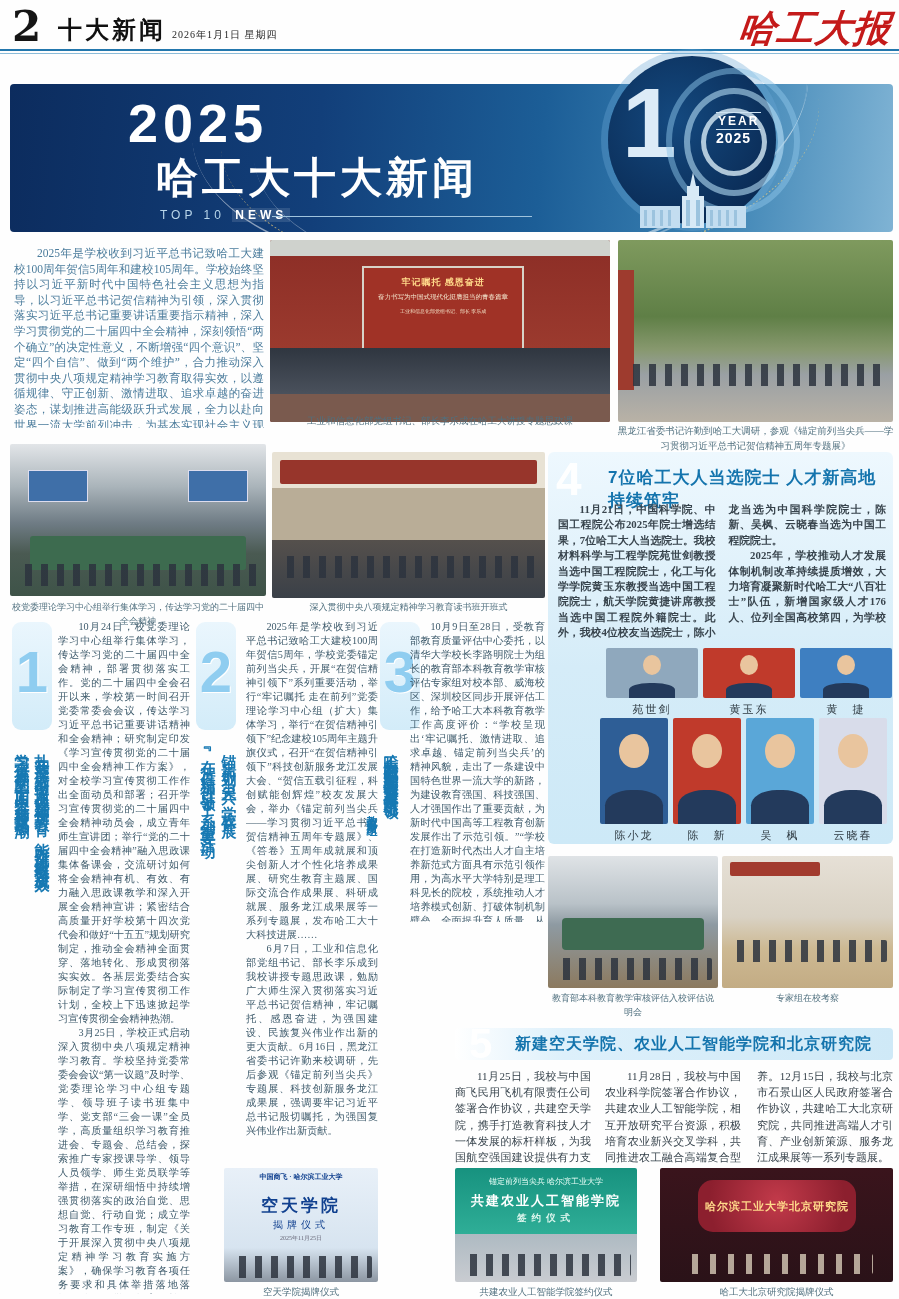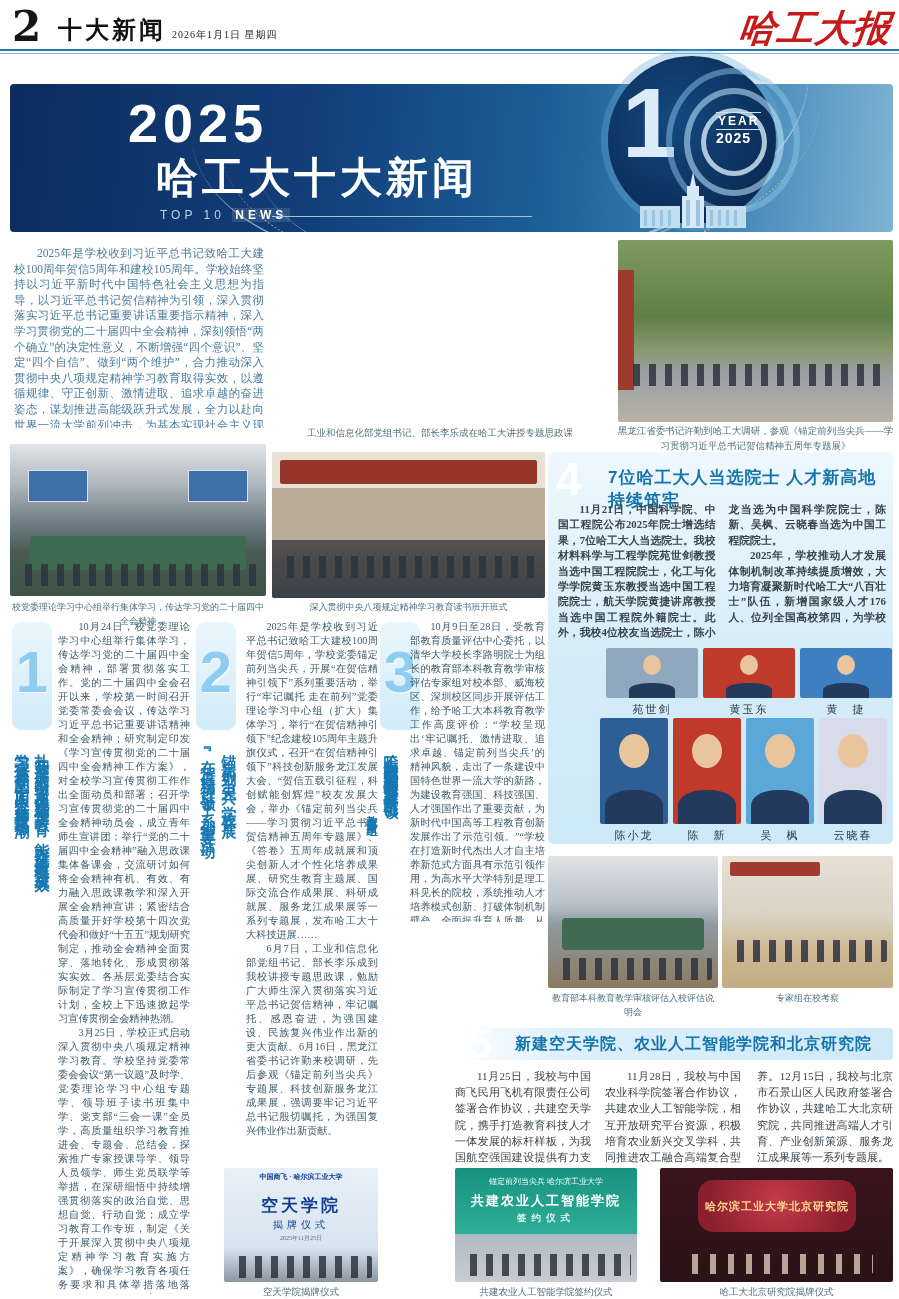--- a/index.html
+++ b/index.html
@@ -190,21 +190,32 @@
             <rect x="66" y="28" width="4" height="26"></rect>
         </g>
       </svg>
     </div>
   </div>
 
   <div class="abs" style="left:14px;top:246px;width:250px;height:182px;font-size:11.5px;line-height:15.6px;color:#4b7c9c;text-align:justify;overflow:hidden;">
     <p style="margin:0;text-indent:2em;">2025年是学校收到习近平总书记致哈工大建校100周年贺信5周年和建校105周年。学校始终坚持以习近平新时代中国特色社会主义思想为指导，以习近平总书记贺信精神为引领，深入贯彻落实习近平总书记重要讲话重要指示精神，深入学习贯彻党的二十届四中全会精神，深刻领悟“两个确立”的决定性意义，不断增强“四个意识”、坚定“四个自信”、做到“两个维护”，合力推动深入贯彻中央八项规定精神学习教育取得实效，以遵循规律、守正创新、激情进取、追求卓越的奋进姿态，谋划推进高能级跃升式发展，全力以赴向世界一流大学前列冲击，为基本实现社会主义现代化，勇当开路尖兵、再作卓越贡献。</p>
   </div>
 
-  <div class="caption" style="left:270px;top:426px;width:340px;">工业和信息化部党组书记、部长李乐成在哈工大讲授专题思政课</div>
+  <div class="photo ph-center">
+    <div class="band ceil"></div>
+      <div class="band wall"></div>
+    <div class="screen">
+      <div class="t1">牢记嘱托 感恩奋进</div>
+      <div class="t2">奋力书写为中国式现代化挺膺担当的青春篇章</div>
+      <div class="t3">工业和信息化部党组书记、部长 李乐成</div>
+    </div>
+    <div class="band aud"></div>
+      <div class="band flr"></div>
+  </div>
+  <div class="caption" style="left:270px;top:414px;width:340px;">工业和信息化部党组书记、部长李乐成在哈工大讲授专题思政课</div>
 
   <div class="photo ph-right">
     <div class="redwall"></div>
     <div class="figs" style="bottom:36px;"></div>
   </div>
   <div class="caption" style="left:616px;top:424px;width:279px;">黑龙江省委书记许勤到哈工大调研，参观《锚定前列当尖兵——学习贯彻习近平总书记贺信精神五周年专题展》</div>
 
   <div class="photo ph-study-l">
     <div class="scr" style="left:18px;"></div>
       <div class="scr" style="right:18px;"></div>

